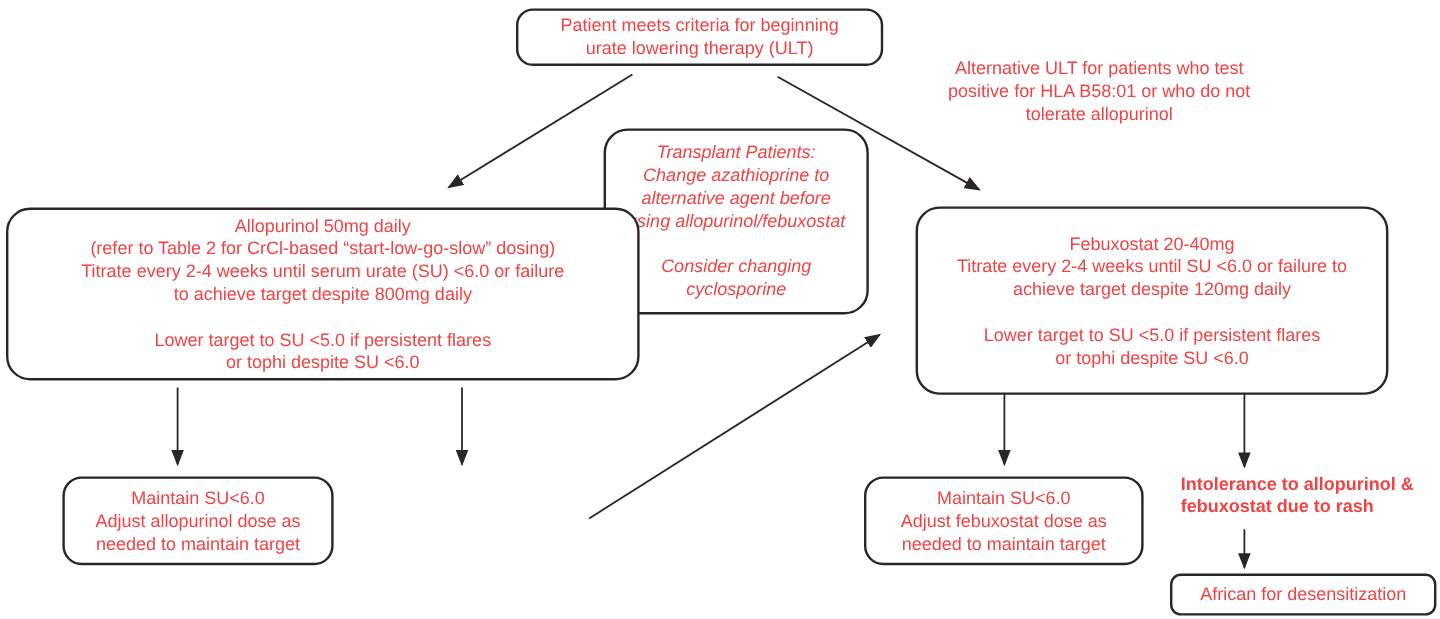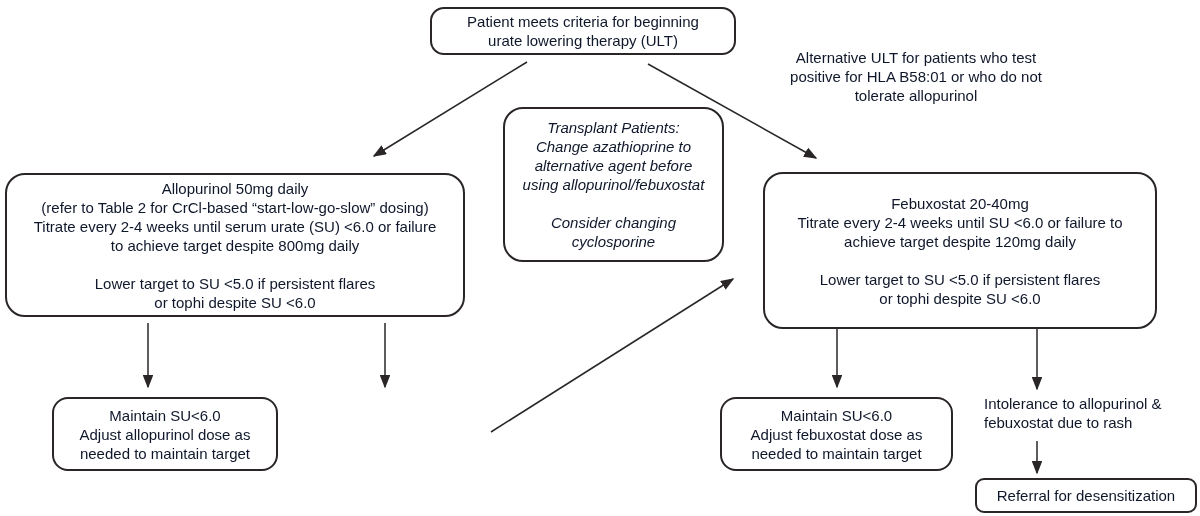--- a/index.html
+++ b/index.html
@@ -2,21 +2,21 @@
 <html><head>
 <meta charset="utf-8">
 <style>
   html, body { margin: 0; padding: 0; background: #ffffff; }
   #canvas {
     position: relative;
     width: 1200px;
     height: 516px;
     background: #ffffff;
     font-family: "Liberation Sans", sans-serif;
-    color: #0f172a;
+    color: #ef4444;
     overflow: hidden;
   }
   .node {
     position: absolute;
     white-space: pre-line;
     text-align: center;
     font-size: 15px;
     line-height: 19px;
     box-sizing: border-box;
   }
@@ -27,26 +27,26 @@
     align-items: center;
     justify-content: center;
     padding: 2px 4px;
   }
   #arrows { position: absolute; left: 0; top: 0; }
 
   #node-start        { left: 430px; top: 7px;   width: 306px; height: 48px;  border-radius: 14px; }
   #label-first-line  { left: 155px; top: 46px;  width: 270px; }
   #label-alternative { left: 766px; top: 48px;  width: 300px; }
   #node-transplant   { left: 503px; top: 107px; width: 221px; height: 155px; border-radius: 20px; font-style: italic; }
-  #node-allopurinol  { left: 5px;   top: 173px; width: 460px; height: 144px; border-radius: 20px; }
+  #node-allopurinol  { left: 5px;   top: 173px; width: 528px; height: 144px; border-radius: 20px; }
   #node-febuxostat   { left: 763px; top: 172px; width: 394px; height: 157px; border-radius: 20px; }
   #node-maintain-allo  { left: 52px;  top: 397px; width: 226px; height: 74px; border-radius: 16px; }
   #label-intolerance-allo { left: 289px; top: 400px; width: 220px; }
   #node-maintain-febux { left: 720px; top: 397px; width: 233px; height: 74px; border-radius: 16px; }
-  #label-intolerance-both { left: 984px; top: 394px; width: 215px; text-align: left; }
+  #label-intolerance-both { left: 984px; top: 394px; width: 215px; text-align: left; font-weight: bold; }
   #node-referral     { left: 975px; top: 478px; width: 222px; height: 35px; border-radius: 9px; }
 </style>
 </head>
 <body>
 
 <div id="canvas">
 
   <svg id="arrows" width="1200" height="516" viewBox="0 0 1200 516">
     <defs>
       <marker id="ah" markerWidth="9" markerHeight="7" refX="8" refY="3.5" orient="auto">
@@ -99,15 +99,15 @@
 needed to maintain target</div>
 
 
   <div id="node-maintain-febux" class="node box">Maintain SU&lt;6.0
 Adjust febuxostat dose as
 needed to maintain target</div>
 
   <div id="label-intolerance-both" class="node">Intolerance to allopurinol &amp;
 febuxostat due to rash</div>
 
-  <div id="node-referral" class="node box">Referral for desensitization</div>
+  <div id="node-referral" class="node box">African for desensitization</div>
 
 </div>
 
 </body></html>

